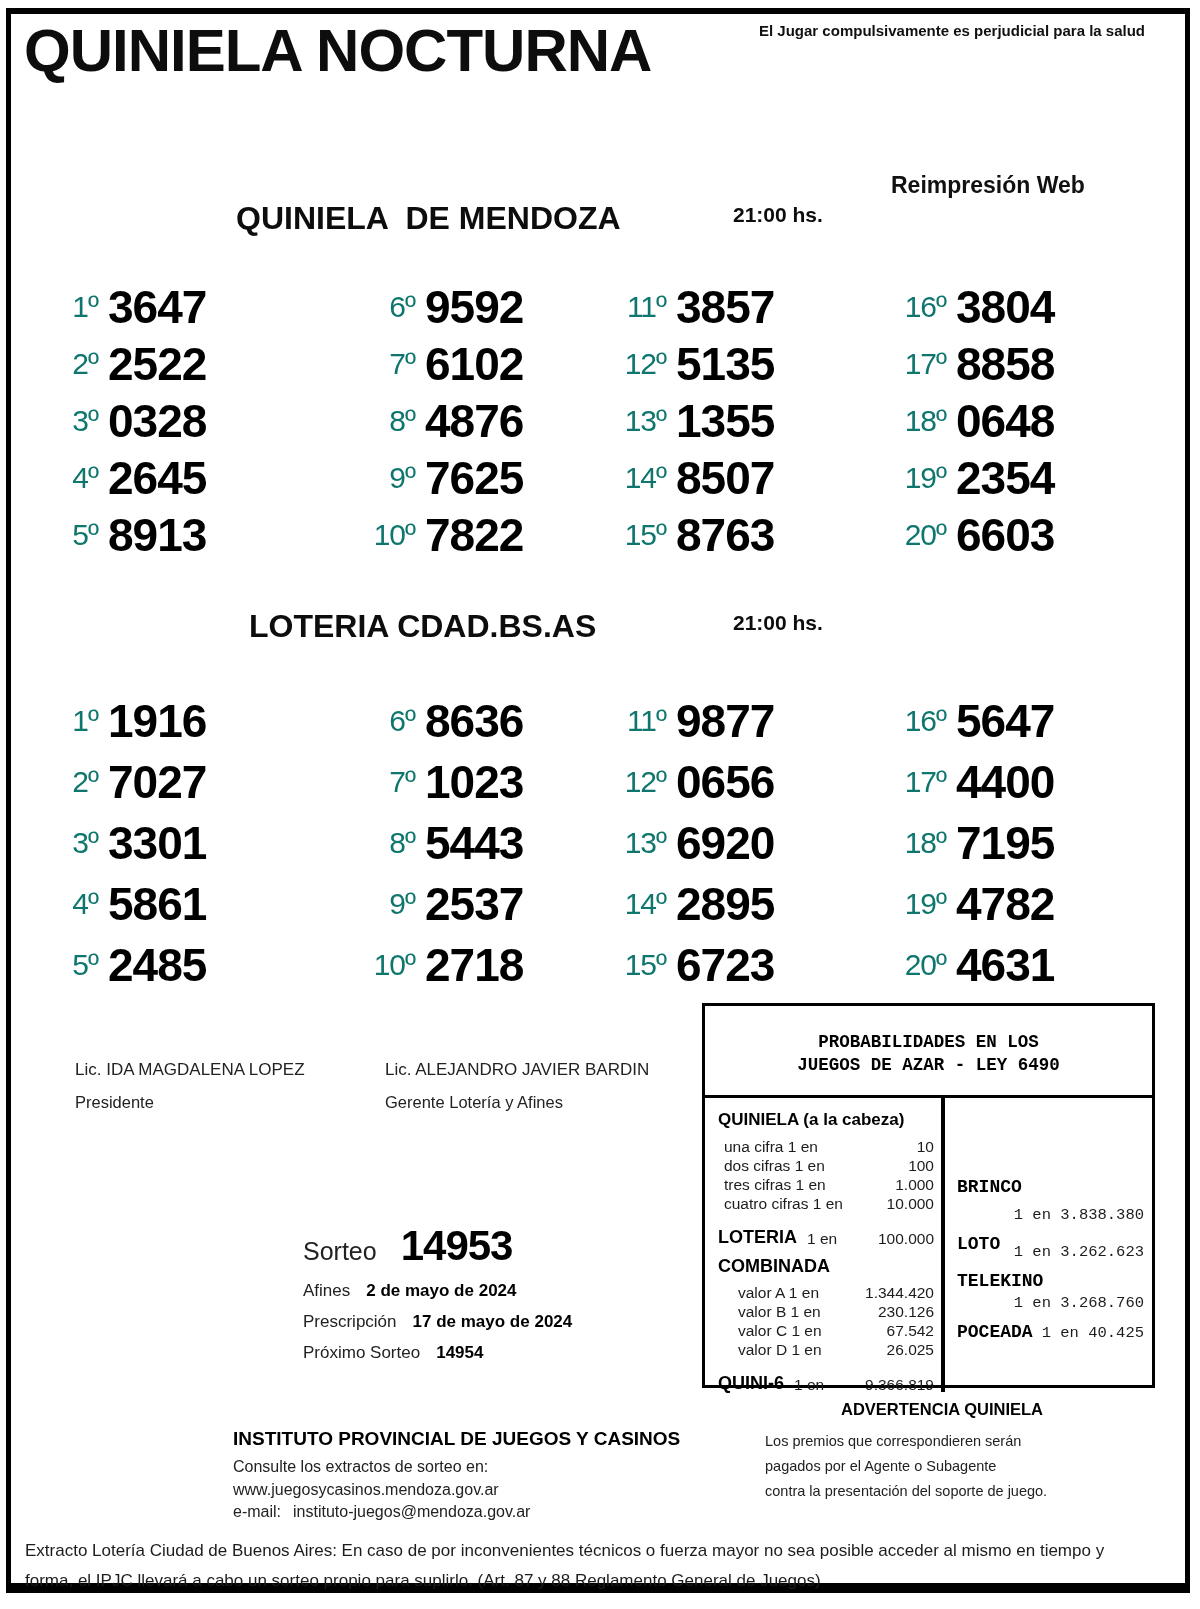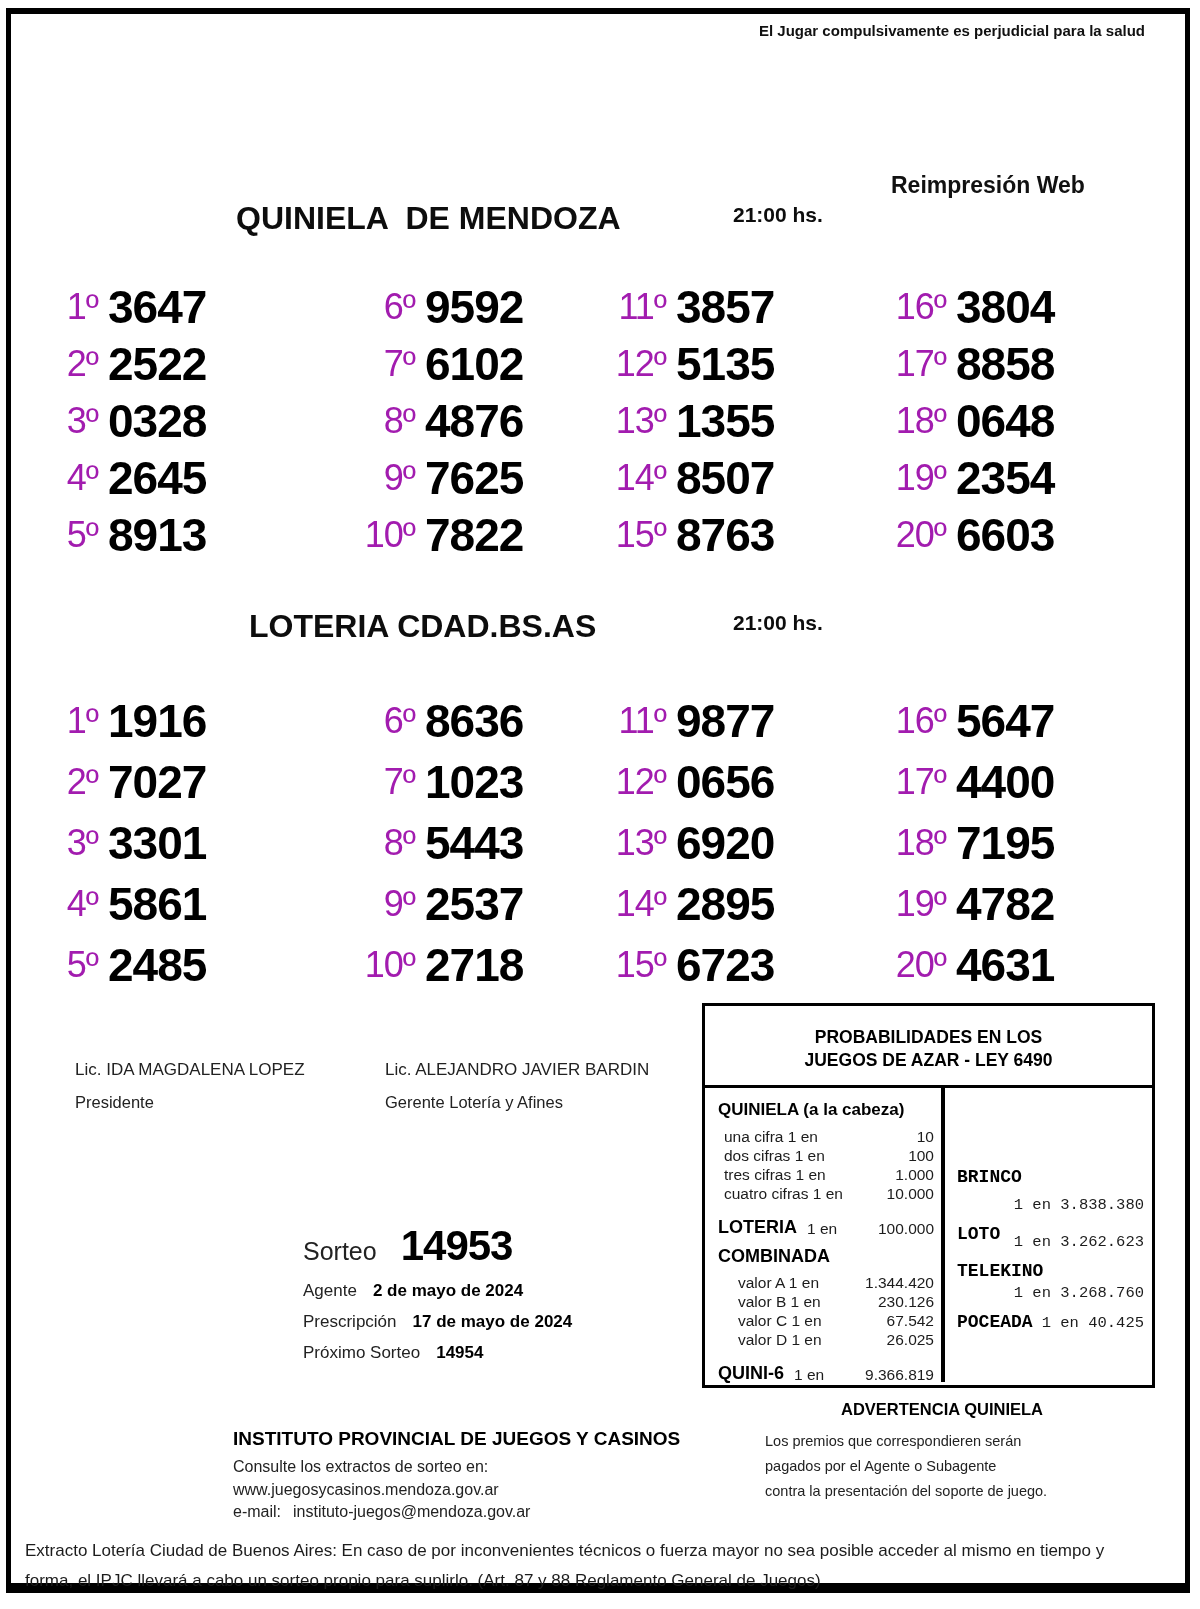--- a/index.html
+++ b/index.html
@@ -17,42 +17,42 @@
   .health { top:22px; right:55px; font-size:15px; font-weight:bold; color:#111; }
   .reprint { left:891px; top:172px; font-size:23px; font-weight:bold; color:#111; }
 
   .sec-name { font-size:32px; font-weight:bold; white-space:pre; color:#0d0d0d; }
   .sec-time { font-size:21px; font-weight:bold; color:#0d0d0d; }
 
   .grid { display:grid; grid-template-columns:317px 251px 280px 292px; grid-auto-flow:column; }
   .grid-1 { left:30px; top:278px; grid-template-rows:repeat(5,57px); }
   .grid-2 { left:30px; top:690px; grid-template-rows:repeat(5,61px); }
   .cell { display:flex; align-items:center; }
-  .pos { width:78px; text-align:right; padding-right:10px; font-size:36px; letter-spacing:-1px; color:#a21caf; }
+  .pos { width:78px; text-align:right; padding-right:10px; font-size:30px; letter-spacing:-1px; color:#0f766e; }
   .num { font-weight:bold; font-size:46px; letter-spacing:-1px; color:#000; }
 
   .signatures { left:75px; top:1060px; display:flex; }
   .sig { width:310px; }
   .sig-name { font-size:17px; color:#222; }
   .sig-role { font-size:16.5px; margin-top:13px; color:#222; }
 
   .sorteo { left:303px; top:1222px; }
   .sorteo-main { display:flex; align-items:baseline; gap:24px; }
   .sorteo-lbl { font-size:25px; color:#222; }
   .sorteo-num { font-size:42px; font-weight:bold; color:#000; letter-spacing:-1px; }
   .info-row { display:flex; gap:16px; font-size:17px; margin-top:11px; }
   .info-row:first-of-type { margin-top:12px; }
   .info-lbl { color:#222; }
   .info-val { font-weight:bold; color:#000; }
 
   
   .prob-box { left:702px; top:1003px; width:453px; height:385px; border:3px solid #000; }
-  .prob-head { height:82px; border-bottom:3px solid #000; display:flex; flex-direction:column;
+  .prob-head { height:92px; border-bottom:3px solid #000; display:flex; flex-direction:column;
                justify-content:center; align-items:center; text-align:right; padding-top:6px;
-               font-weight:bold; font-size:17.5px; line-height:23px; color:#000; }
+               font-weight:bold; font-size:17.5px; line-height:23px; color:#000;font-family:Liberation Mono, monospace; }
   .prob-body { display:flex; height:294px; }
   .prob-left { width:236px; padding:12px 7px 0 13px; }
   .prob-right { flex:1; border-left:4px solid #000; padding:79px 8px 0 12px;font-family:Liberation Mono, monospace; }
   .q-head { font-weight:bold; font-size:17px; color:#000; margin-bottom:7px; }
   .prow { display:flex; font-size:15.5px; line-height:19px; padding-left:6px; color:#1c1c1c; }
   .prow .pvalue { margin-left:auto; }
   .brow { display:flex; align-items:flex-end; margin-top:14px; font-size:15.5px; color:#1c1c1c; }
   .brow .blabel { font-weight:bold; font-size:18px; color:#000; }
   .brow .bmid { margin-left:10px; }
   .brow .bval { margin-left:auto; }
@@ -78,20 +78,21 @@
   .email-row { display:flex; gap:12px; }
 
   .footer { left:25px; top:1536px; width:1142px; font-size:17px; line-height:29.5px; color:#1c1c1c; }
 </style>
 </head>
 <body>
 
 <div id="page">
   <div class="frame"></div>
 
+  <div class="abs doc-title">QUINIELA NOCTURNA</div>
   <div class="abs health">El Jugar compulsivamente es perjudicial para la salud</div>
   <div class="abs reprint">Reimpresión Web</div>
 
   <div class="abs sec-name" style="left:236px; top:200px;">QUINIELA  DE MENDOZA</div>
   <div class="abs sec-time" style="left:733px; top:203px;">21:00 hs.</div>
 
   <div class="abs grid grid-1">
 
       <div class="cell">
         <span class="pos">1º</span>
@@ -312,21 +313,21 @@
         <div class="sig-role">Gerente Lotería y Afines</div>
       </div>
     </div>
 
   <div class="abs sorteo">
     <div class="sorteo-main">
       <span class="sorteo-lbl">Sorteo</span>
       <span class="sorteo-num">14953</span>
     </div>
     <div class="info-row">
-      <span class="info-lbl">Agente</span>
+      <span class="info-lbl">Afines</span>
       <span class="info-val">2 de mayo de 2024</span>
     </div>
     <div class="info-row">
       <span class="info-lbl">Prescripción</span>
       <span class="info-val">17 de mayo de 2024</span>
     </div>
     <div class="info-row">
       <span class="info-lbl">Próximo Sorteo</span>
       <span class="info-val">14954</span>
     </div>

